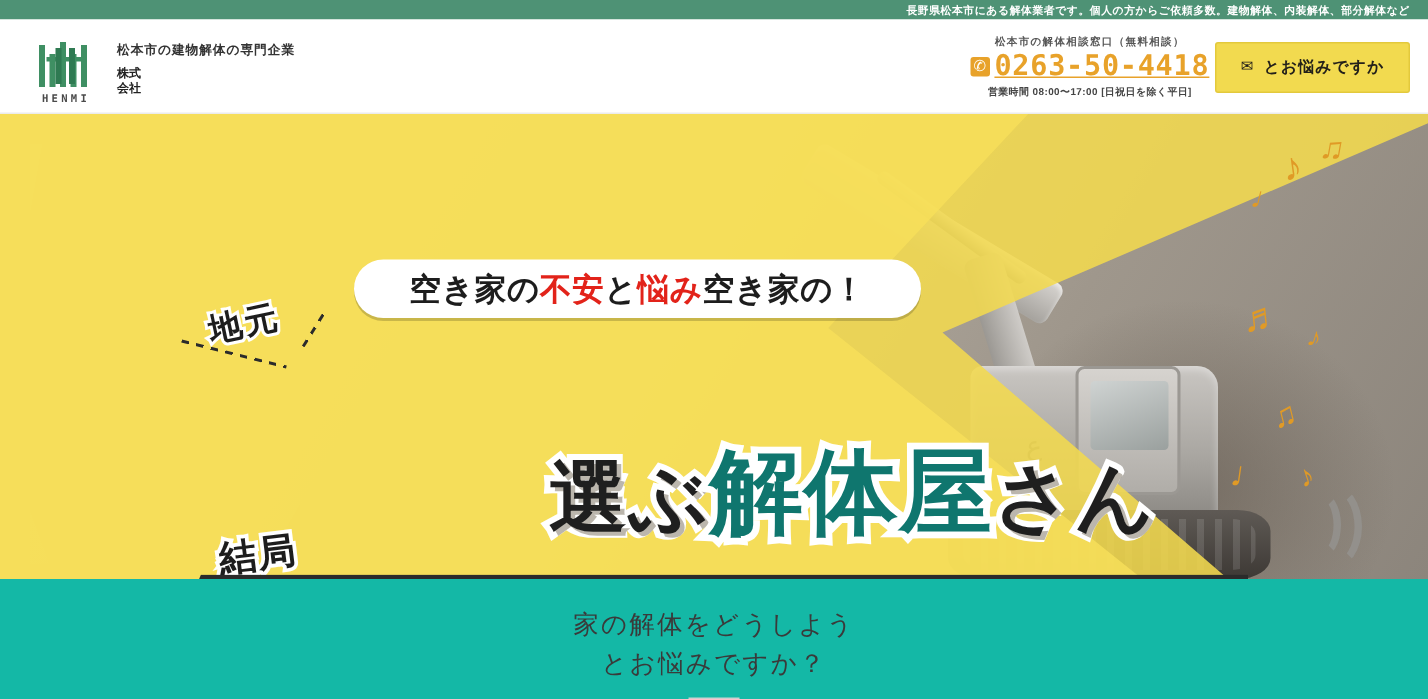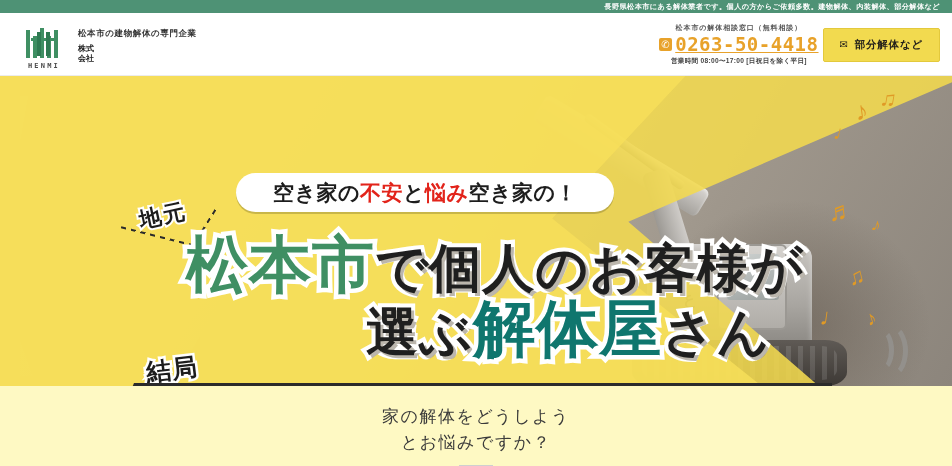--- a/index.html
+++ b/index.html
@@ -254,21 +254,21 @@
   .band {
     position: absolute; left: 112px; top: 307px; width: 720px; height: 53px;
     background: #2b2b2b;
     clip-path: polygon(22px 0, 100% 0, 100% 100%, 0 100%);
     display: flex; align-items: center;
   }
 
   
   .section {
     position: absolute; top: 386px; left: 0; width: 952px; height: 80px;
-    background: #fef9c3; text-align: center; padding-top: 18px;
+    background: #14b8a6; text-align: center; padding-top: 18px;
   }
   .section-title {
     font-size: 17px; color: #3a3a3a; line-height: 26px;
     font-family: "Liberation Serif", "DejaVu Serif", serif; letter-spacing: 1.5px;
   }
   .section-rule {
     width: 34px; height: 2px; background: #cfcfcf; margin: 9px auto 0;
   }
 </style>
 </head>
@@ -309,21 +309,21 @@
       <div class="contact-text">
         <div class="contact-label">松本市の解体相談窓口（無料相談）</div>
         <a class="contact-phone" href="#">
           <span class="phone-icon"></span>
           <span>0263-50-4418</span>
         </a>
         <div class="contact-hours">営業時間 08:00〜17:00 [日祝日を除く平日]</div>
       </div>
       <div class="cta-button">
         <span class="mail-icon">✉</span>
-        <span>部分解体など</span>
+        <span>とお悩みですか</span>
       </div>
     </div>
   </div>
 
   <div class="hero">
 
     <div class="hero-photo"></div>
 
     <div class="excavator">
       <div class="ex-arm1"></div>
@@ -356,23 +356,20 @@
     <div class="pill">
       <div class="pill-text">
         <span>空き家の</span><em>不安</em><span>と</span><em>悩み</em><span>空き家の！</span>
       </div>
     </div>
 
     <div class="dash-left"></div>
     <div class="dash-right"></div>
     <div class="badge-jimoto">地元</div>
 
-    <div class="hl hl1">
-      <span class="outline-green">松本市</span><span class="outline-dark">で個人のお客様が</span>
-    </div>
 
     <div class="hl hl2">
       <span class="outline-dark">選ぶ</span><span class="outline-red">解体屋</span><span class="outline-dark">さん</span>
     </div>
 
     <div class="badge-kekkyoku">結局</div>
     <div class="band">
       
     </div>
   </div>

